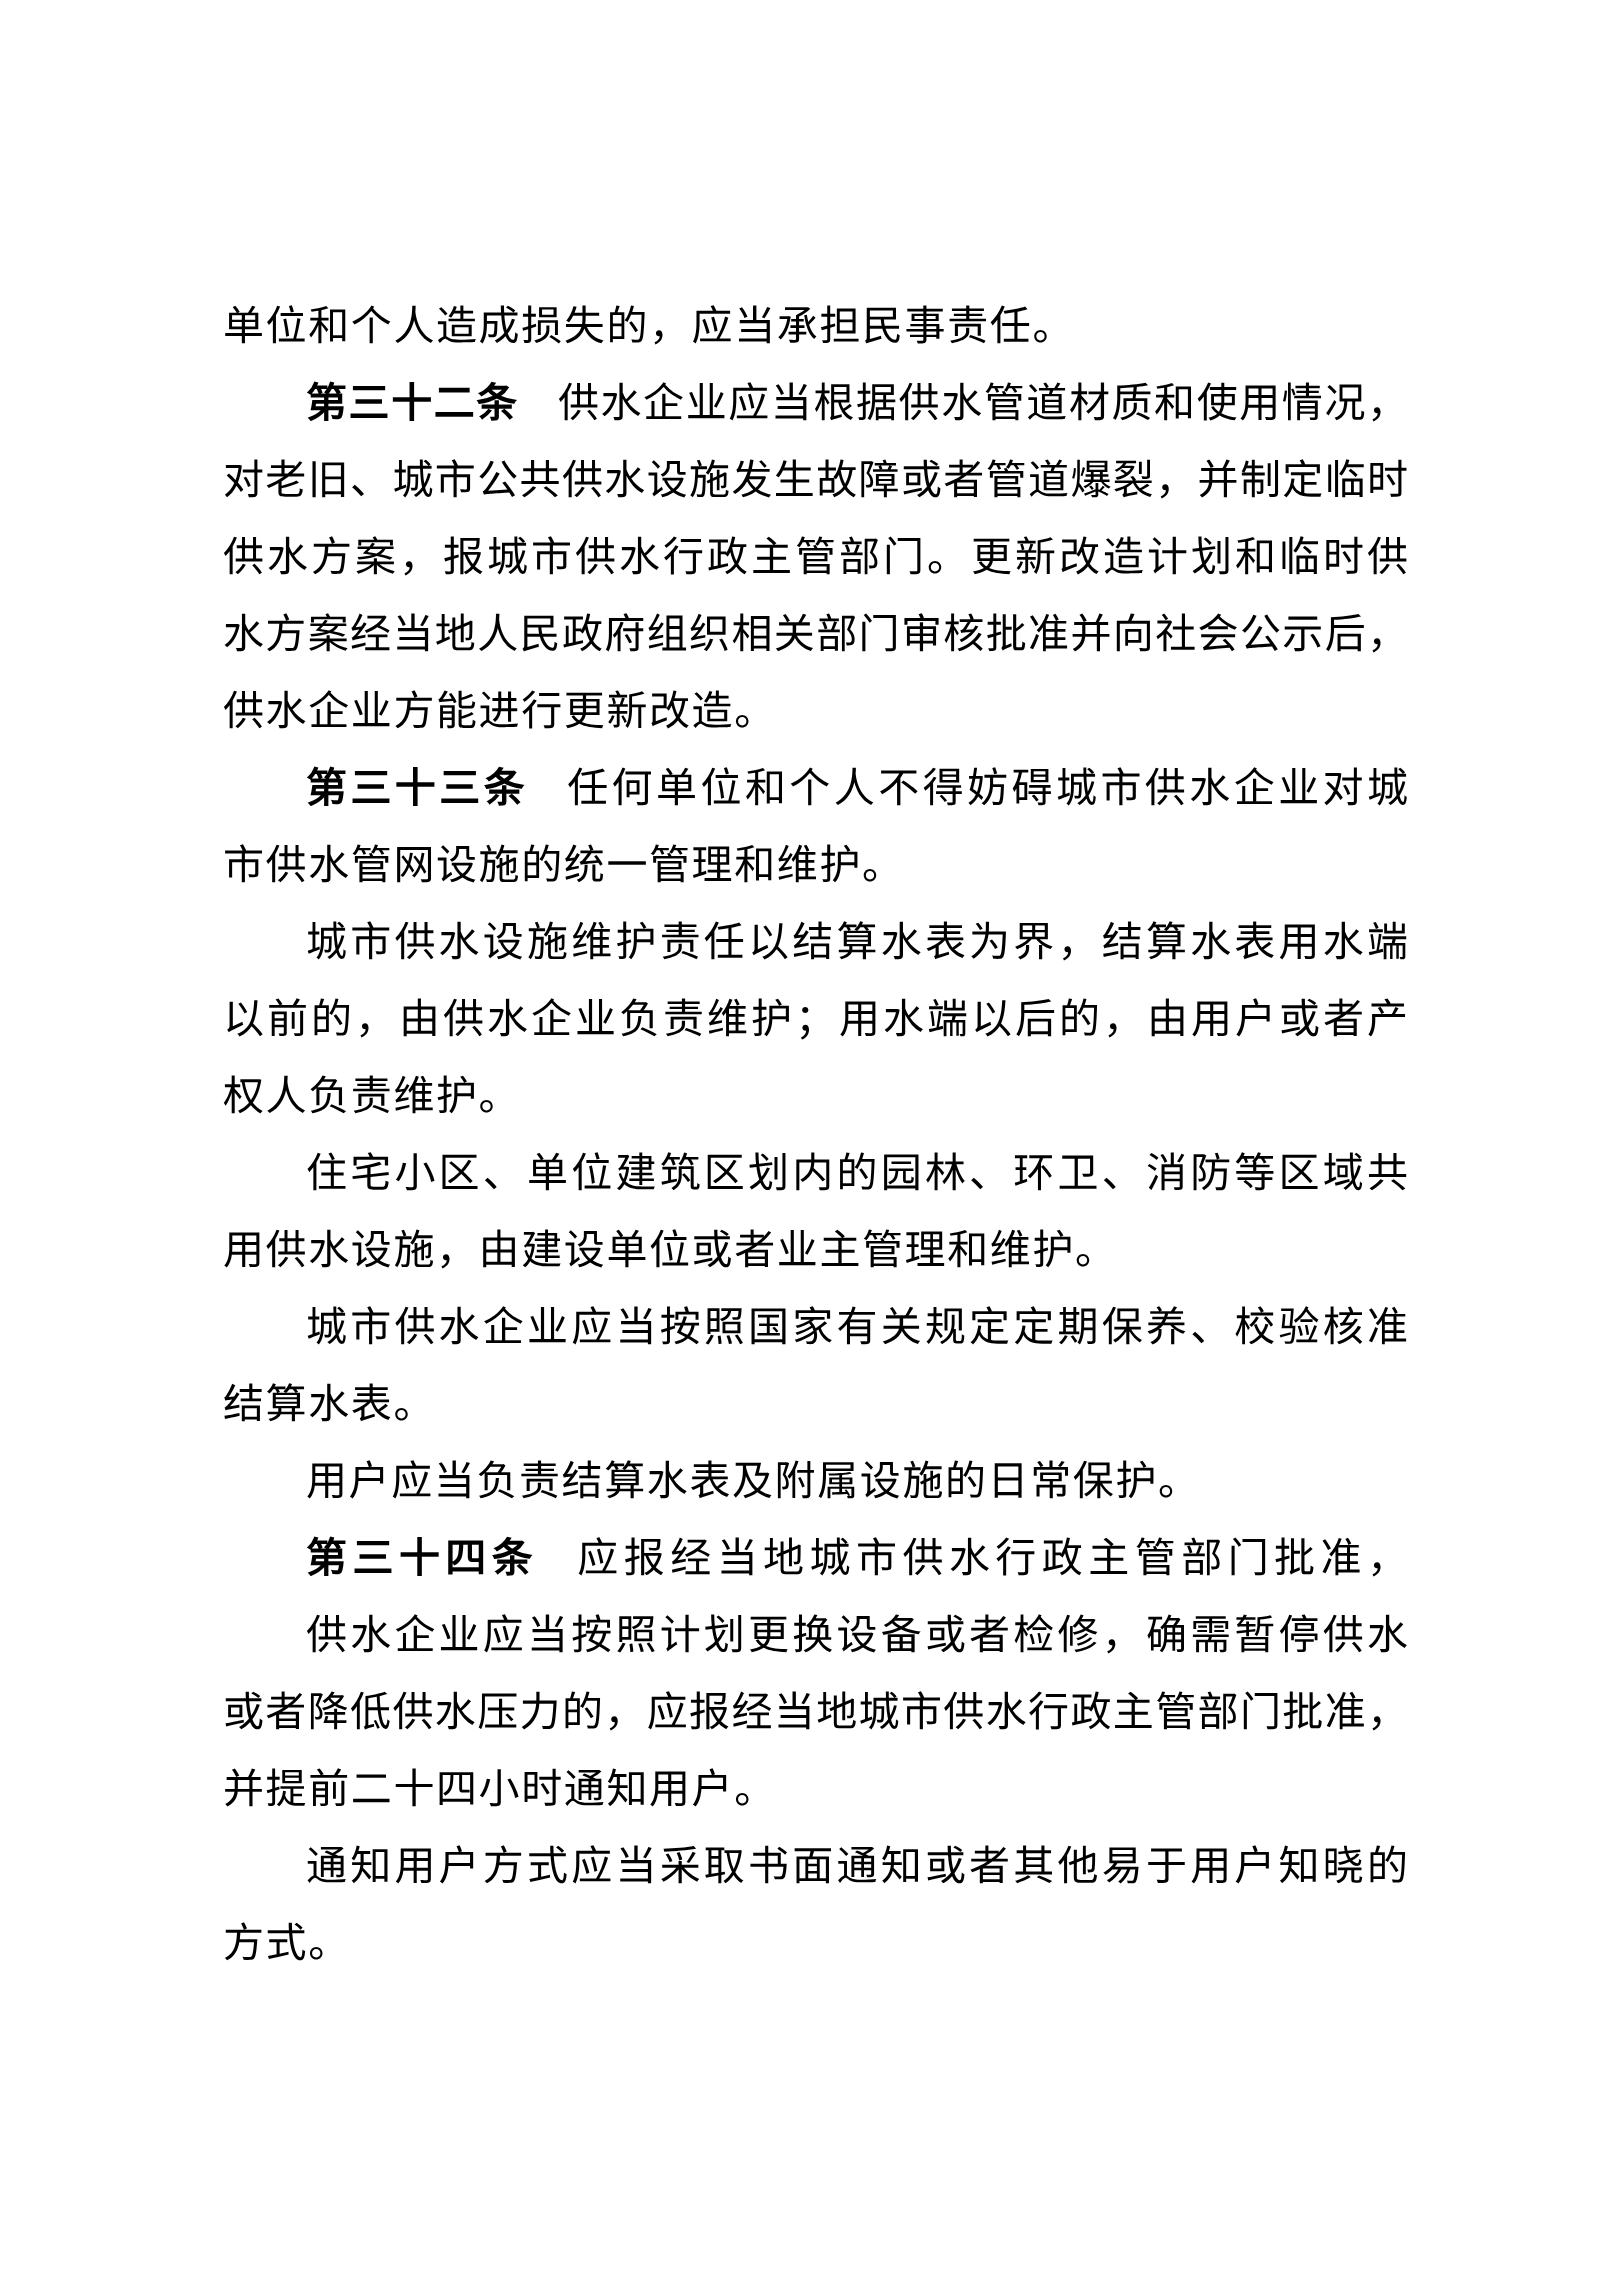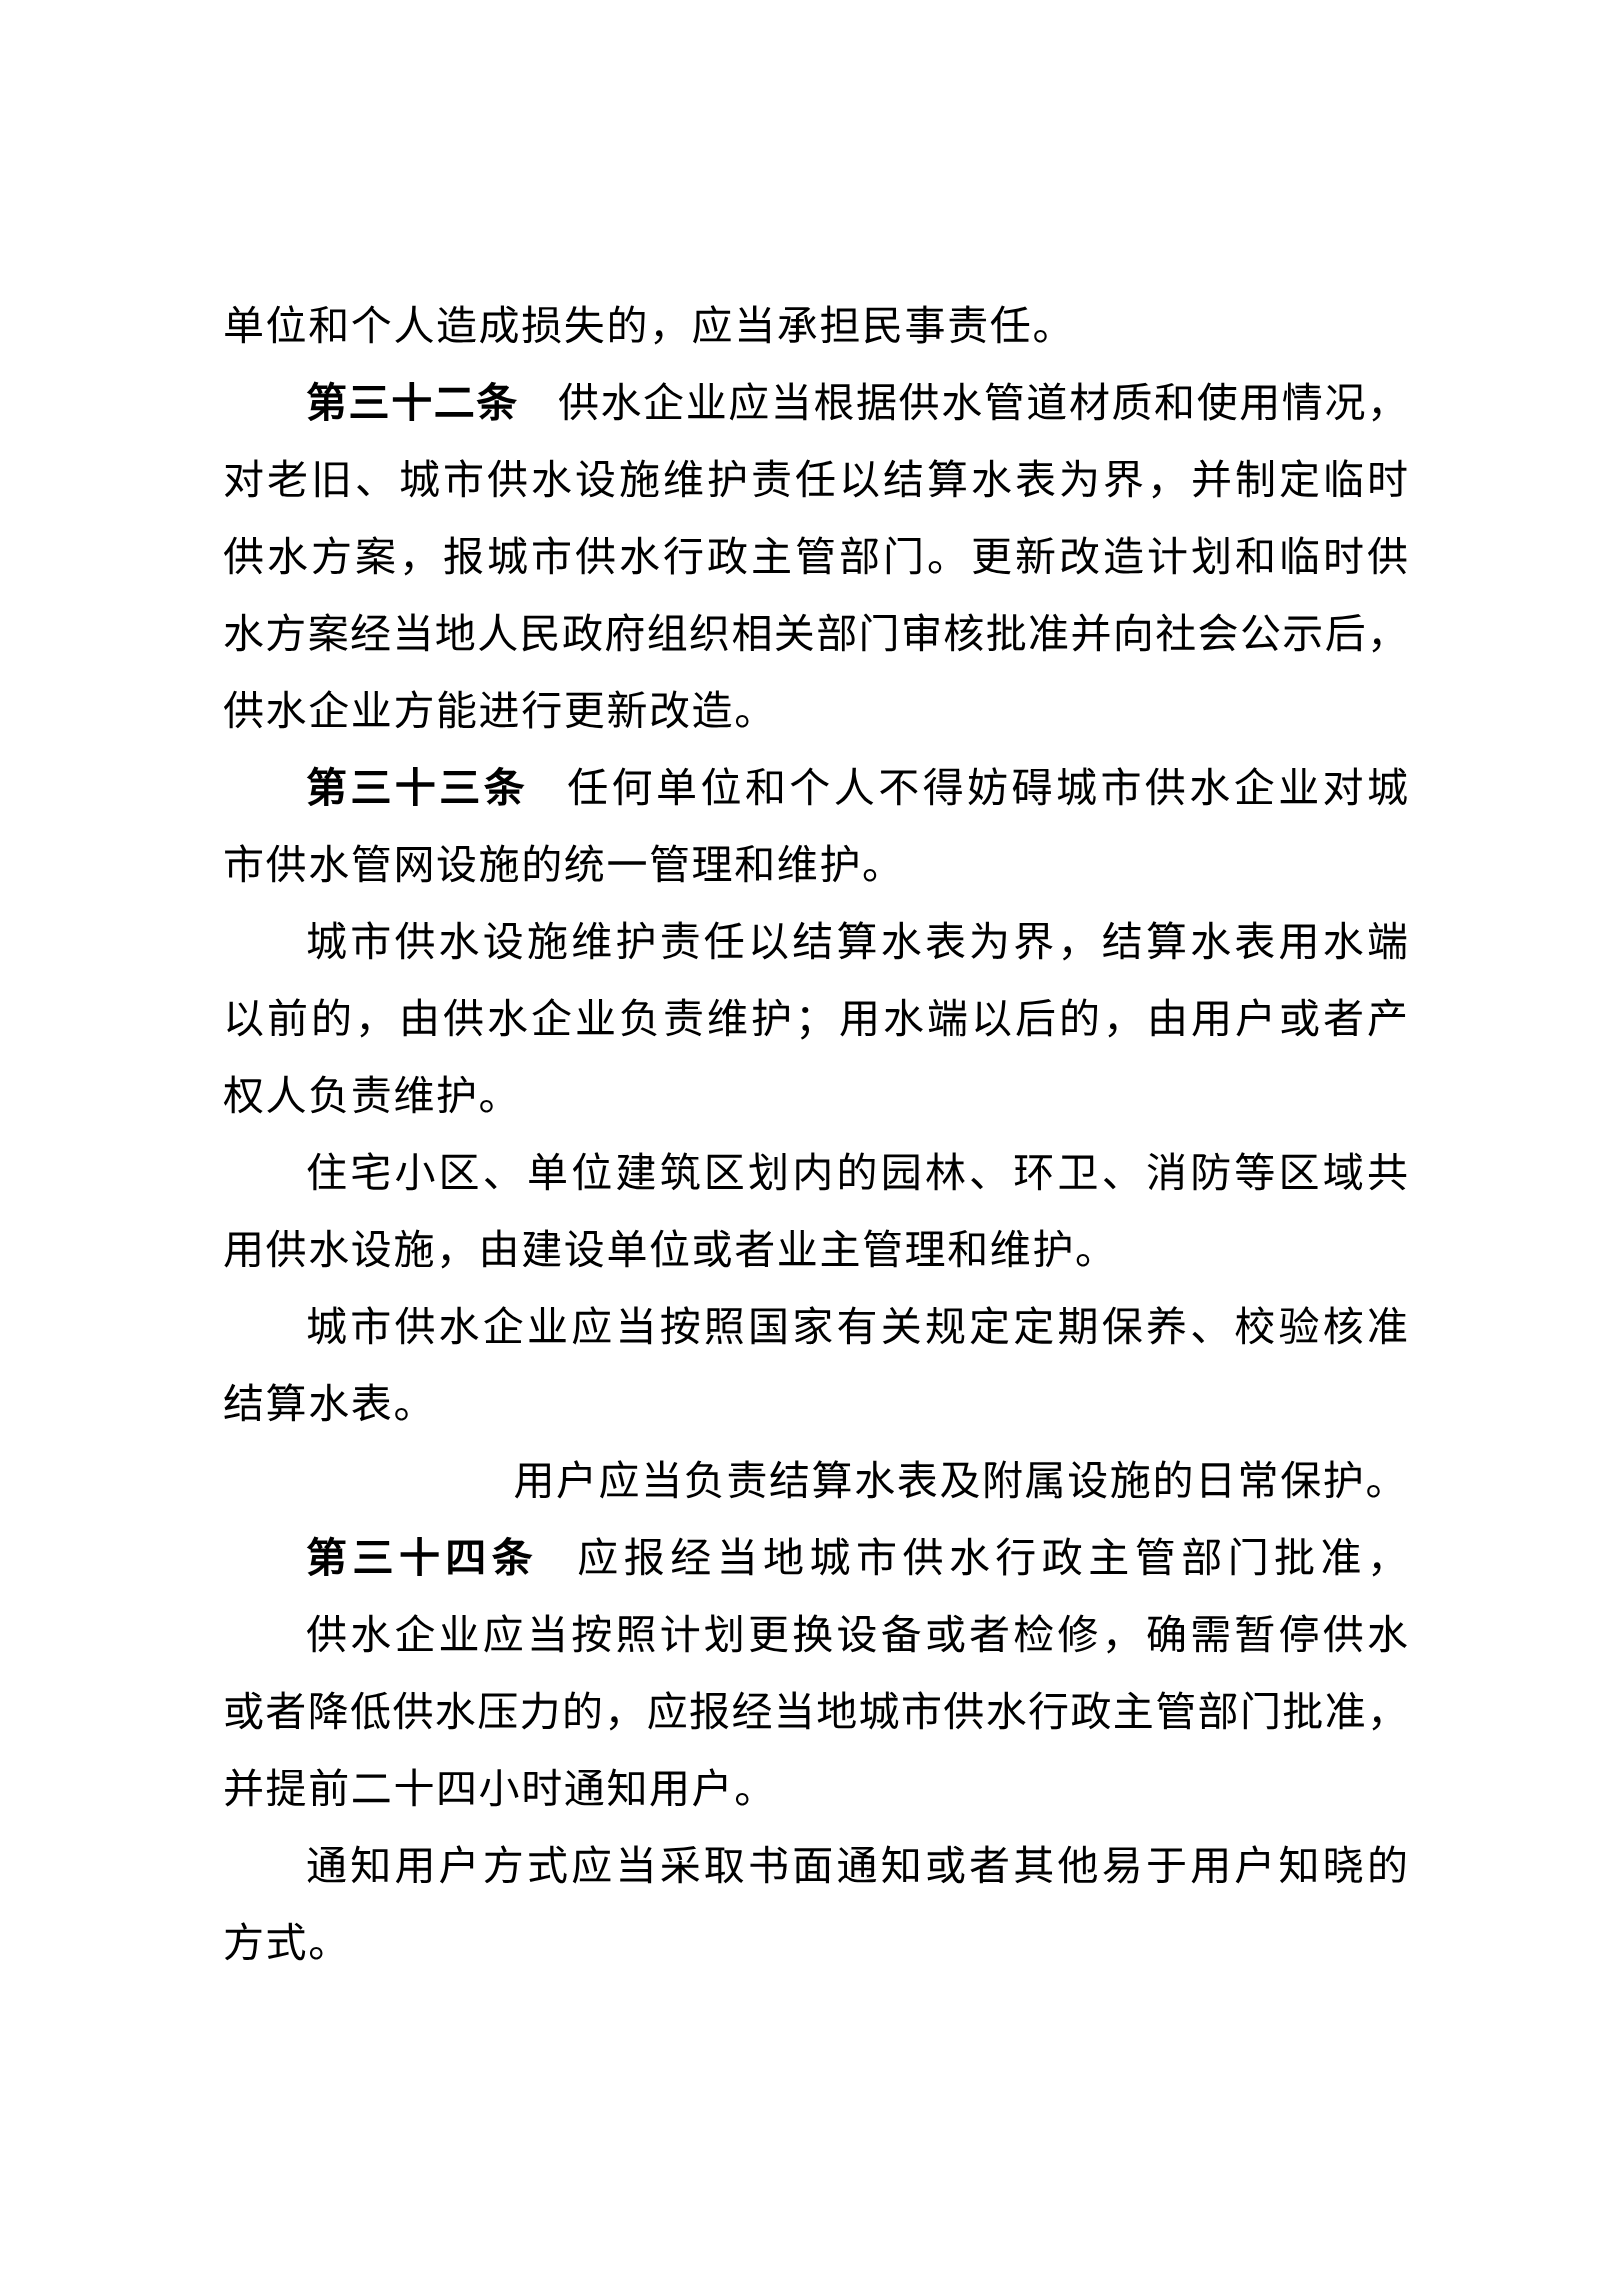--- a/index.html
+++ b/index.html
@@ -31,36 +31,35 @@
     text-align: left;
     overflow: visible;
   }
   .line.justify {
     letter-spacing: 0;
     text-align: justify;
     text-align-last: justify;
   }
   .line.indent {
     text-indent: 83px;
-    text-align: right;
   }
   .lead {
     font-weight: 700;
     font-family: Liberation Serif, serif;
     margin-right: 39px;
   }
 </style>
 </head>
 <body>
 
 <div class="page">
   <div class="doc-body">
       <div class="line"><span>单位和个人造成损失的，应当承担民事责任。</span></div>
       <div class="line justify indent"><b class="lead">第三十二条</b><span>供水企业应当根据供水管道材质和使用情况，</span></div>
-      <div class="line justify"><span>对老旧、城市供水设施维护责任以结算水表为界，并制定临时</span></div>
+      <div class="line justify"><span>对老旧、城市公共供水设施发生故障或者管道爆裂，并制定临时</span></div>
       <div class="line justify"><span>供水方案，报城市供水行政主管部门。更新改造计划和临时供</span></div>
       <div class="line justify"><span>水方案经当地人民政府组织相关部门审核批准并向社会公示后，</span></div>
       <div class="line"><span>供水企业方能进行更新改造。</span></div>
       <div class="line justify indent"><b class="lead">第三十三条</b><span>任何单位和个人不得妨碍城市供水企业对城</span></div>
       <div class="line"><span>市供水管网设施的统一管理和维护。</span></div>
       <div class="line justify indent"><span>城市供水设施维护责任以结算水表为界，结算水表用水端</span></div>
       <div class="line justify"><span>以前的，由供水企业负责维护；用水端以后的，由用户或者产</span></div>
       <div class="line"><span>权人负责维护。</span></div>
       <div class="line justify indent"><span>住宅小区、单位建筑区划内的园林、环卫、消防等区域共</span></div>
       <div class="line"><span>用供水设施，由建设单位或者业主管理和维护。</span></div>

